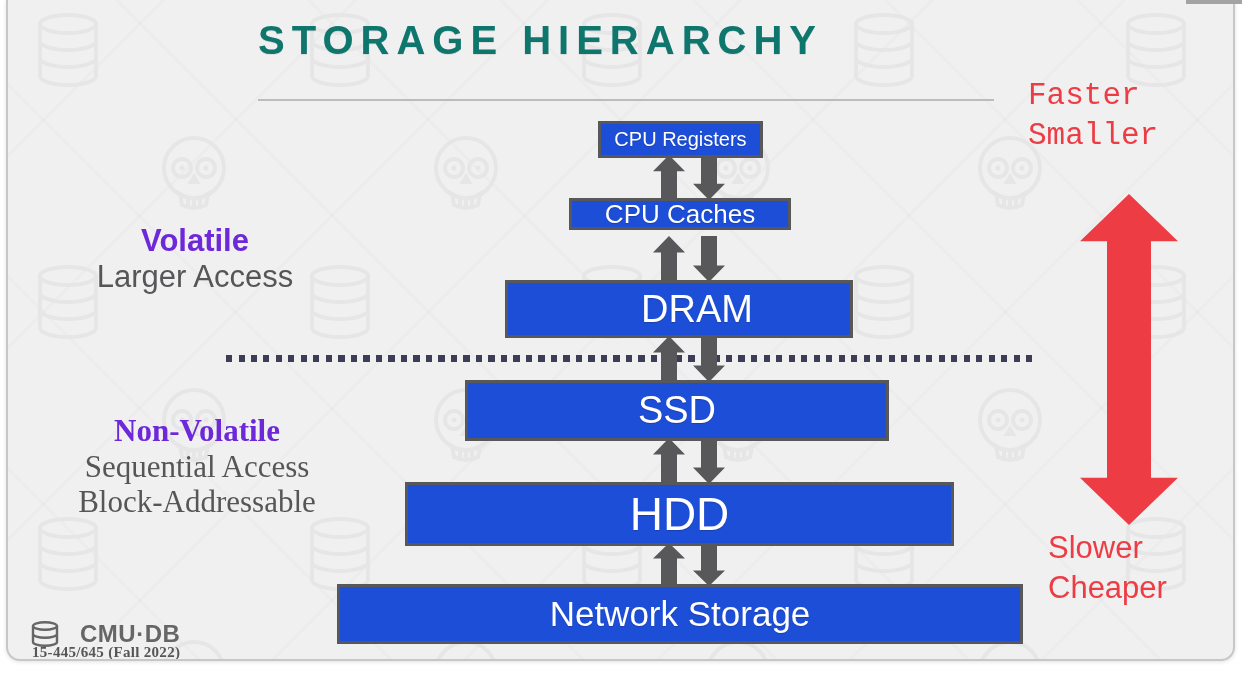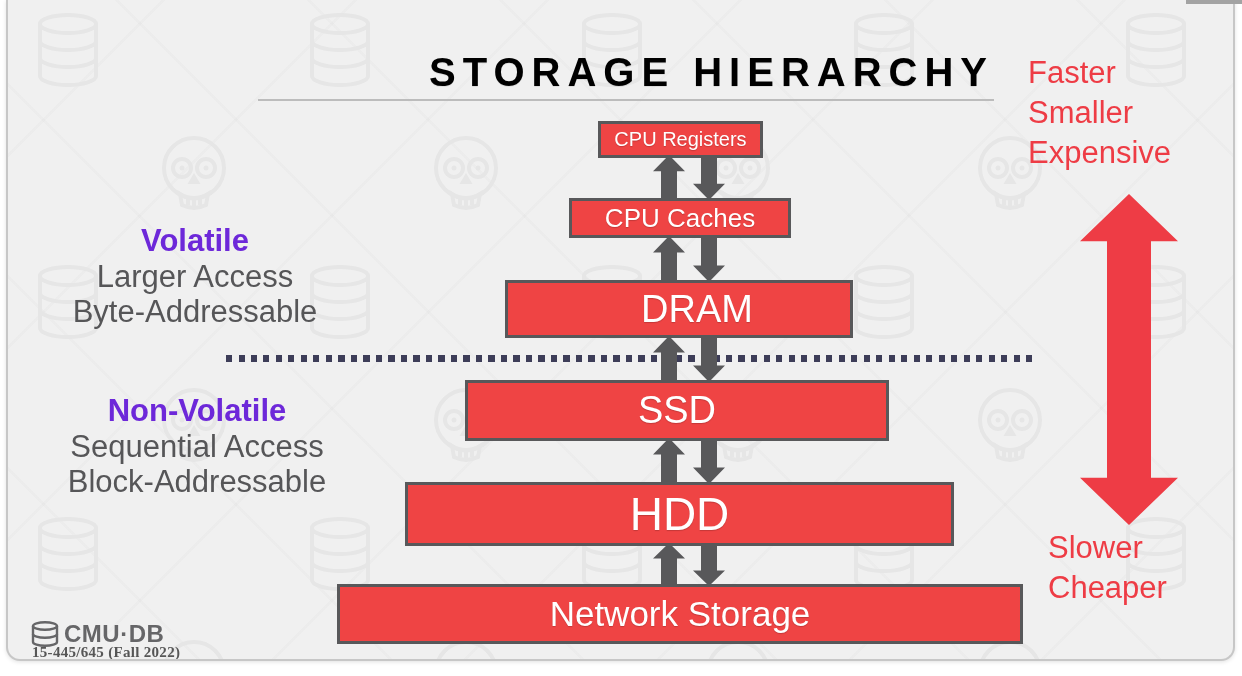--- a/index.html
+++ b/index.html
@@ -20,37 +20,37 @@
   
   .slide::before {
     content:""; position:absolute; inset:0; z-index:0;
     background:
       repeating-linear-gradient(45deg, transparent 0 133px, rgba(0,0,0,.016) 133px 136px),
       repeating-linear-gradient(-45deg, transparent 0 133px, rgba(0,0,0,.016) 133px 136px);
   }
   .watermark { position:absolute; inset:0; z-index:0; pointer-events:none; }
 
   .title {
-    position:absolute; left:250px; top:50px; width:736px; z-index:3;
-    text-align:right; font-size:40px; font-weight:700; letter-spacing:7px;
-    color:#000000; text-shadow:0 1px 0 rgba(0,0,0,.08);
+    position:absolute; left:250px; top:18px; width:736px; z-index:3;
+    text-align:left; font-size:40px; font-weight:700; letter-spacing:7px;
+    color:#0f766e; text-shadow:0 1px 0 rgba(0,0,0,.08);
   }
   .title-rule {
     position:absolute; left:250px; top:99px; width:736px; height:2px;
     background:#bcbcbc; z-index:3;
   }
 
   .hbox {
     position:absolute; z-index:3; box-sizing:border-box;
-    background:#ef4444; border:3px solid #58585a;
+    background:#1d4ed8; border:3px solid #58585a;
     color:#ffffff; display:flex; align-items:center; justify-content:center;
     text-shadow:0 1px 1px rgba(0,0,0,.18);
   }
   .hbox-0 { left:590px; top:121px; width:165px; height:37px; font-size:20px; }
-  .hbox-1 { left:561px; top:198px; width:222px; height:40px; font-size:26px; }
+  .hbox-1 { left:561px; top:198px; width:222px; height:32px; font-size:26px; }
   .hbox-2 { left:497px; top:280px; width:348px; height:58px; font-size:38px;padding-left:36px; }
   .hbox-3 { left:457px; top:380px; width:424px; height:61px; font-size:38px; }
   .hbox-4 { left:397px; top:482px; width:549px; height:64px; font-size:46px; }
   .hbox-5 { left:329px; top:584px; width:686px; height:60px; font-size:35px; }
 
   .updown { position:absolute; left:645px; width:72px; z-index:2; }
   .ud-1 { top:155px; height:45px; }
   .ud-2 { top:236px; height:46px; }
   .ud-3 { top:336px; height:46px; }
   .ud-4 { top:438px; height:46px; }
@@ -58,31 +58,31 @@
 
   .dotted-divider {
     position:absolute; left:218px; top:355px; width:806px; height:7px; z-index:1;
     background:repeating-linear-gradient(90deg,#3d3d58 0 6px,transparent 6px 12.5px);
   }
 
   .l-anno { position:absolute; z-index:3; text-align:center; }
   .l-anno .l-head { font-size:31px; font-weight:700; color:#6d28d9; line-height:37px; }
   .l-anno .l-line { font-size:31px; color:#565658; line-height:35px; }
   .l-anno-volatile { left:28px; top:222px; width:318px; }
-  .l-anno-nonvolatile { left:22px; top:392px; width:334px; }
+  .l-anno-nonvolatile { left:22px; top:412px; width:334px;font-family:Liberation Serif, serif; }
 
   .r-anno { position:absolute; z-index:3; color:#ee3c45; font-size:31px; line-height:40px; }
-  .r-anno-top { left:1020px; top:53px; }
+  .r-anno-top { left:1020px; top:76px;font-family:Liberation Mono, monospace; }
   .r-anno-bottom { left:1040px; top:528px; }
 
   .red-arrow { position:absolute; left:1072px; top:194px; width:98px; height:331px; z-index:2; }
 
   .footer-logo {
     position:absolute; left:22px; top:620px; z-index:3;
-    display:flex; align-items:center; gap:4px;
+    display:flex; align-items:center; gap:20px;
   }
   .footer-logo .logo-text {
     font-size:24px; font-weight:700; color:#666668; letter-spacing:.5px;
   }
   .footer-course {
     position:absolute; left:24px; top:644px; z-index:3;
     font-family:"Liberation Serif","DejaVu Serif",serif;
     font-size:15px; font-weight:700; color:#565656; letter-spacing:.3px;
   }
 
@@ -148,32 +148,30 @@
     <svg class="updown ud-5" viewBox="0 0 72 50" preserveAspectRatio="none">
       <polygon fill="#58585a" points="16,0 32,18 24,18 24,50 8,50 8,18 0,18"></polygon>
       <polygon fill="#58585a" points="56,50 72,32 64,32 64,0 48,0 48,32 40,32"></polygon>
     </svg>
 
     <div class="dotted-divider"></div>
 
     <div class="l-anno l-anno-volatile">
       <div class="l-head">Volatile</div>
       <div class="l-line">Larger Access</div>
-      <div class="l-line">Byte-Addressable</div>
     </div>
     <div class="l-anno l-anno-nonvolatile">
       <div class="l-head">Non-Volatile</div>
       <div class="l-line">Sequential Access</div>
       <div class="l-line">Block-Addressable</div>
     </div>
 
     <div class="r-anno r-anno-top">
       <div>Faster</div>
       <div>Smaller</div>
-      <div>Expensive</div>
     </div>
     <div class="r-anno r-anno-bottom">
       <div>Slower</div>
       <div>Cheaper</div>
     </div>
 
     <svg class="red-arrow" viewBox="0 0 98 330" preserveAspectRatio="none">
       <polygon fill="#ee3c45" points="49,0 98,47 71,47 71,283 98,283 49,330 0,283 27,283 27,47 0,47"></polygon>
     </svg>
 

